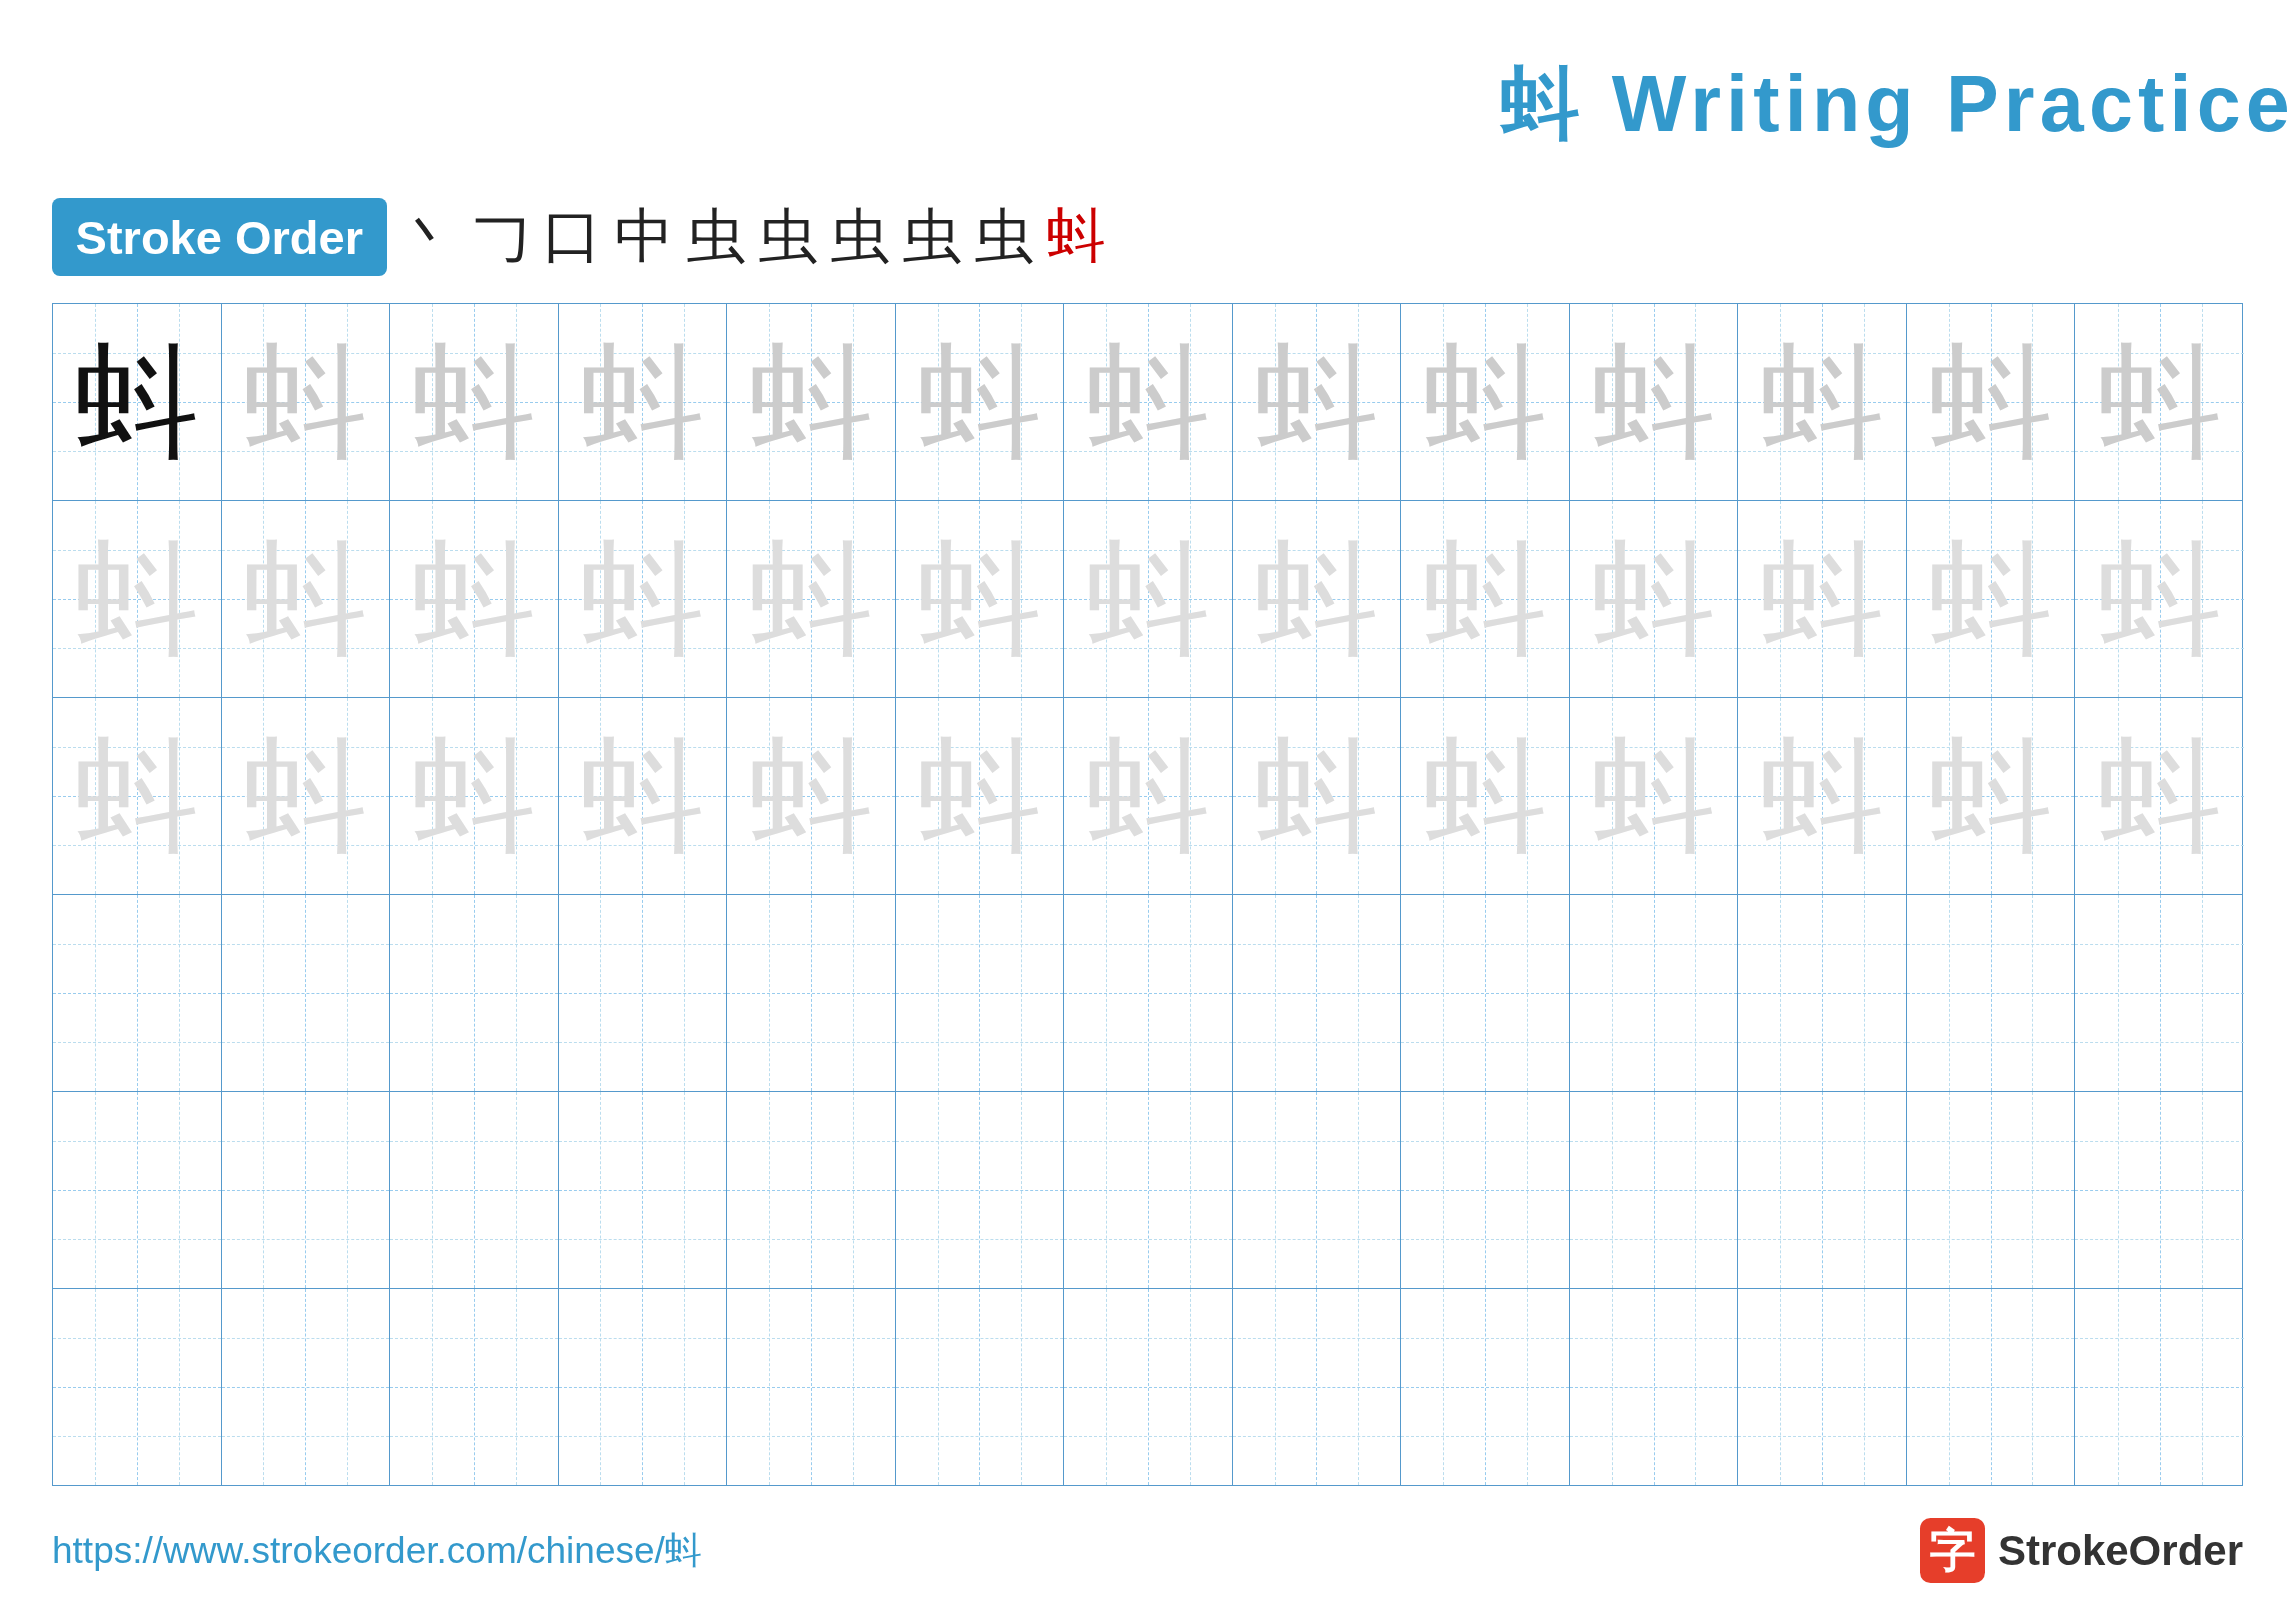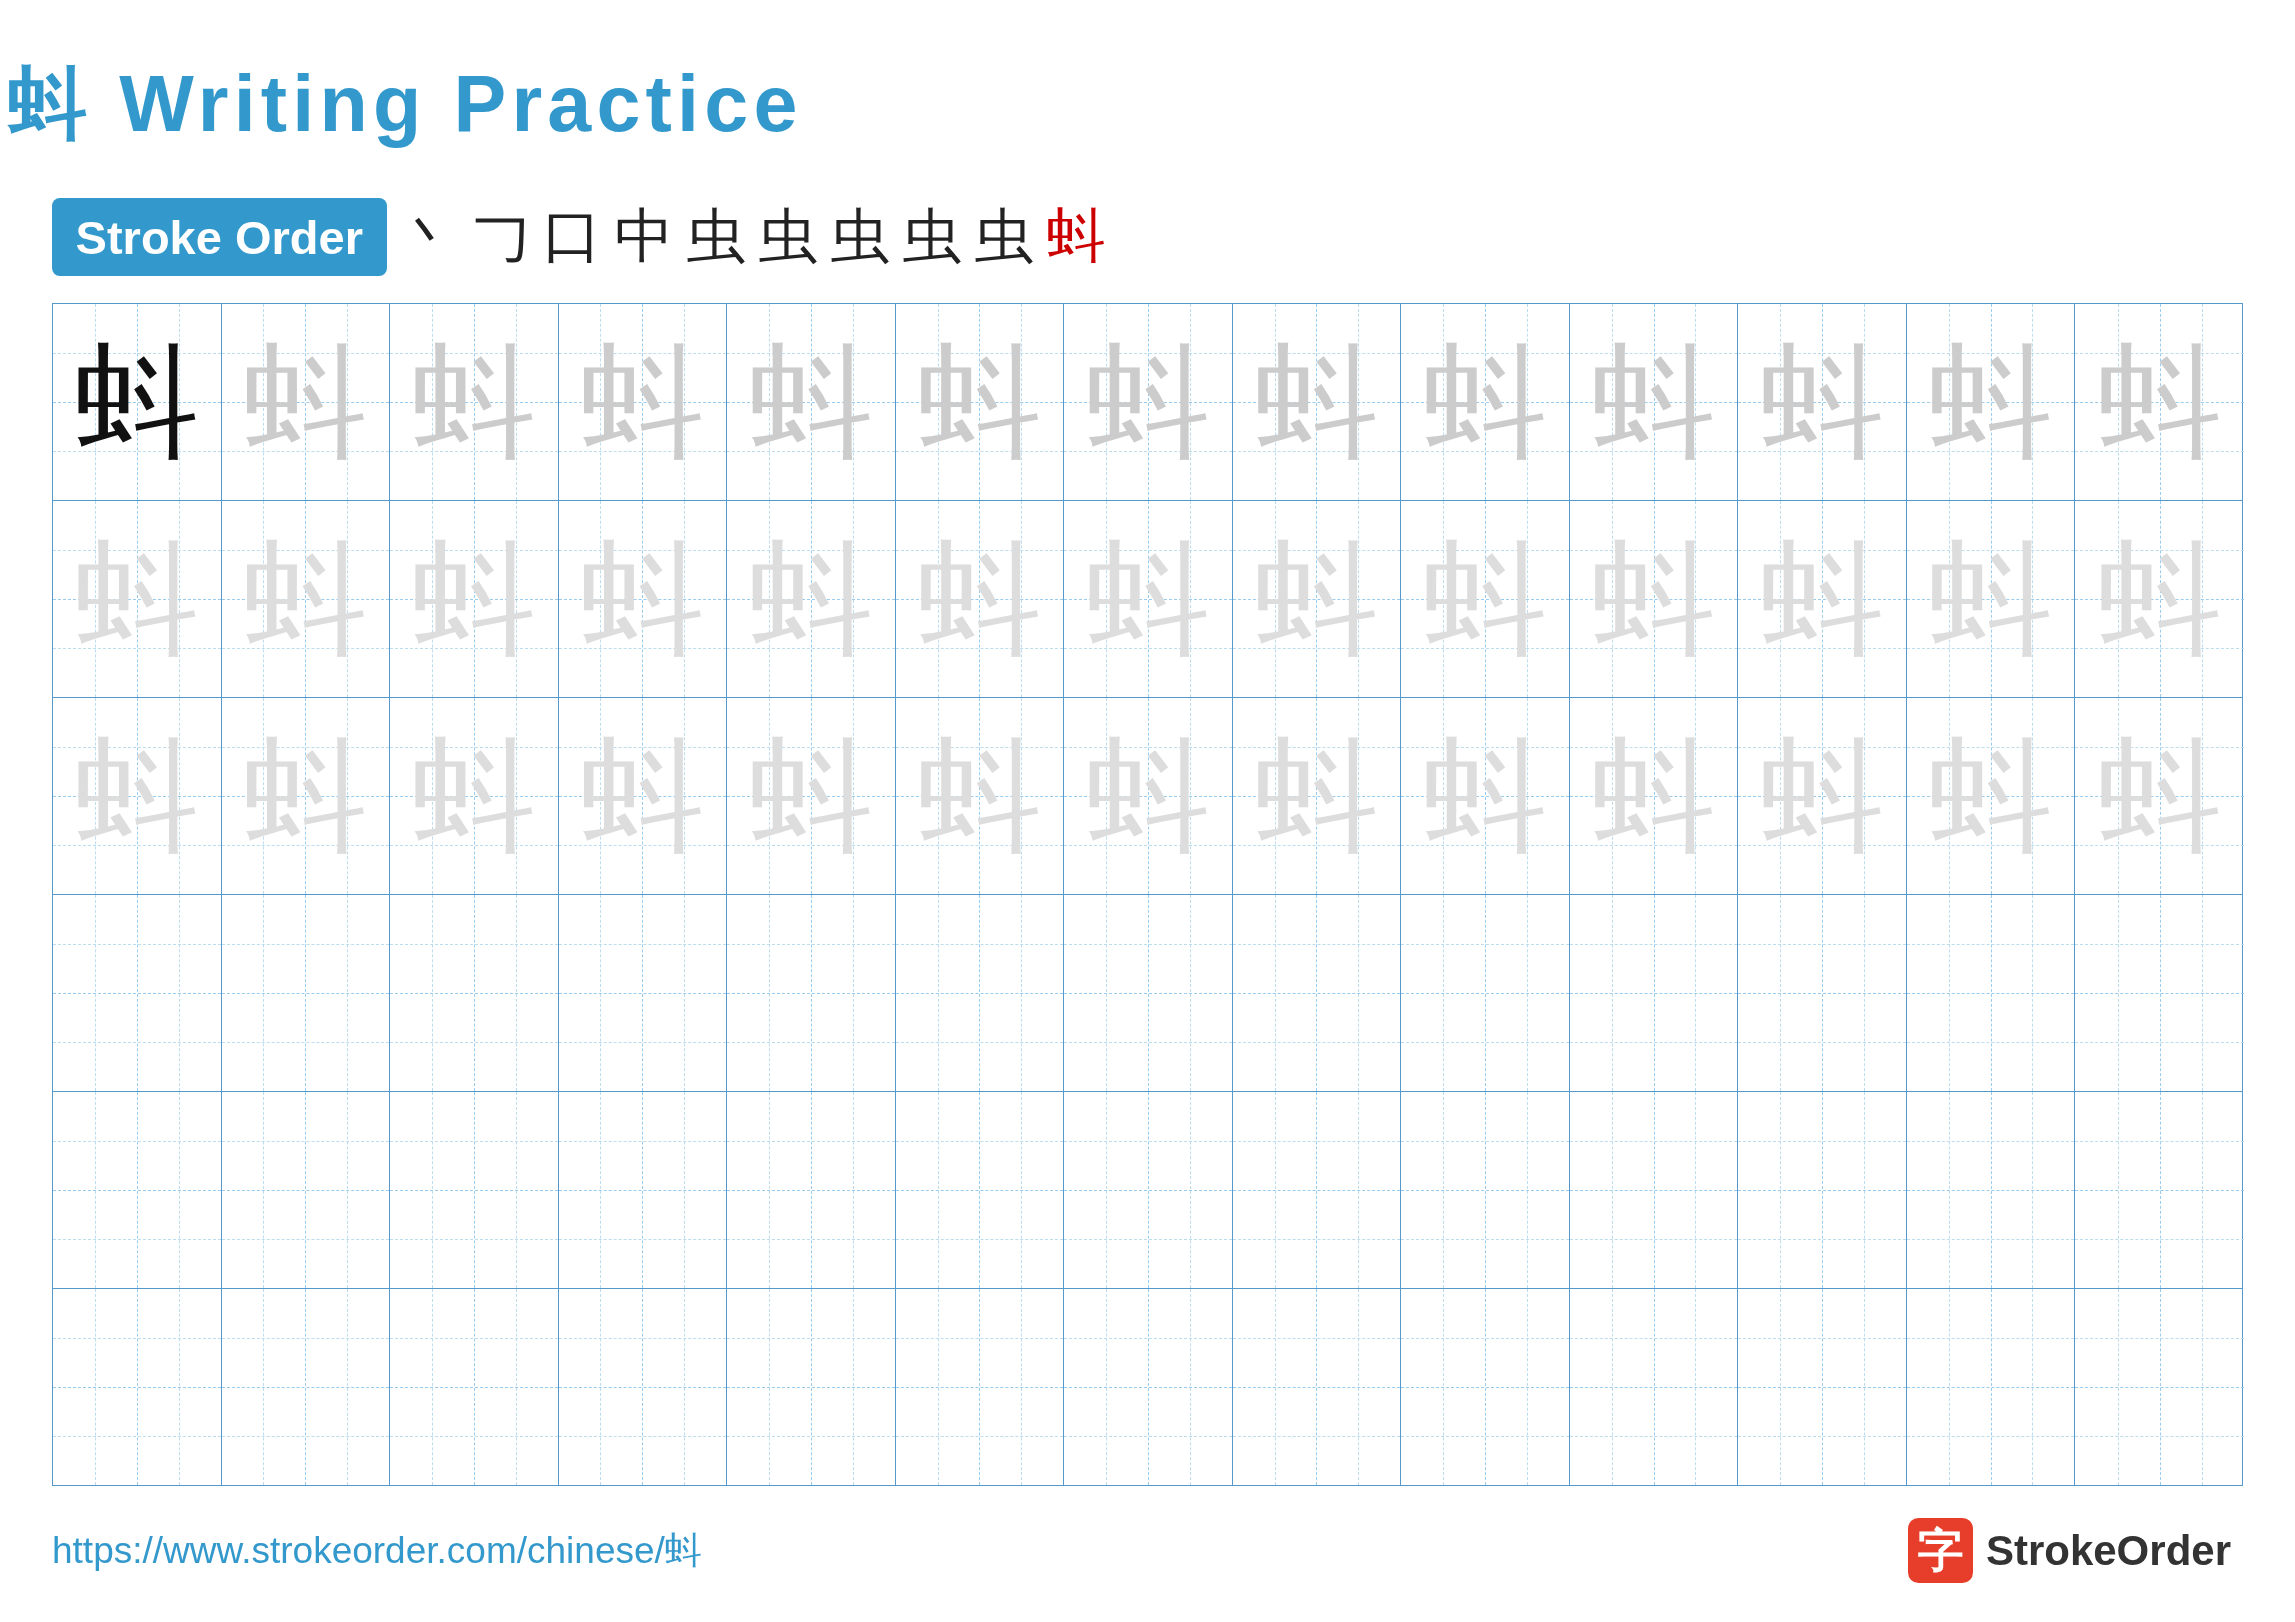--- a/index.html
+++ b/index.html
@@ -6,21 +6,21 @@
     body {
       width: 2295px;
       height: 1622px;
       background: #ffffff;
       font-family: 'Arial', sans-serif;
       position: relative;
       overflow: hidden;
     }
 
     .page-title {
-      text-align: left;
+      text-align: right;
       padding-top: 52px;
       font-size: 79px;
       color: #3399cc;
       font-weight: bold;
       letter-spacing: 5.2px;
       padding-left: 8px;
     }
 
     .stroke-order-row {
       display: flex;
@@ -145,21 +145,21 @@
 
     .cell-char.light {
       color: #dddddd;
     }
 
     
     .footer {
       position: absolute;
       bottom: 39px;
       left: 52px;
-      right: 64px;
+      right: 52px;
       display: flex;
       align-items: center;
       justify-content: space-between;
     }
 
     .footer-url {
       font-size: 37px;
       color: #3399cc;
     }
 

